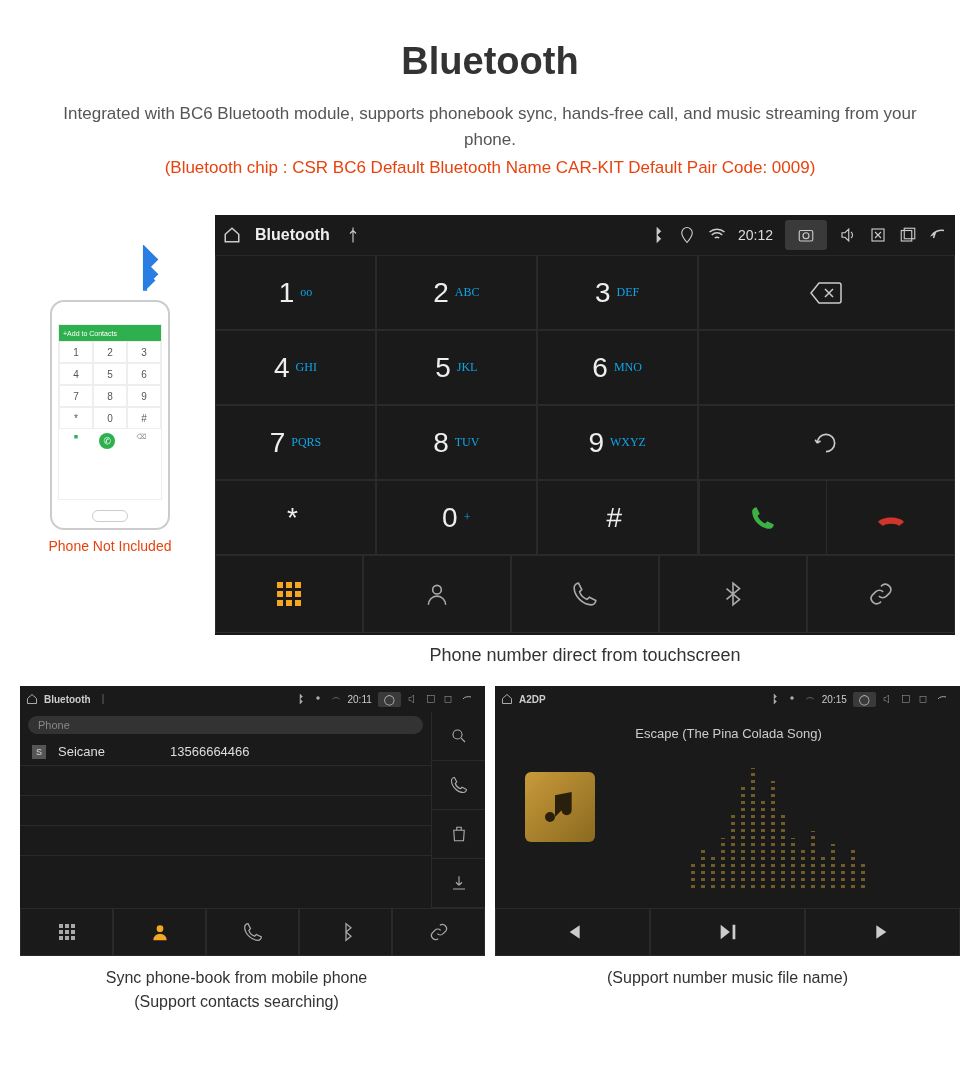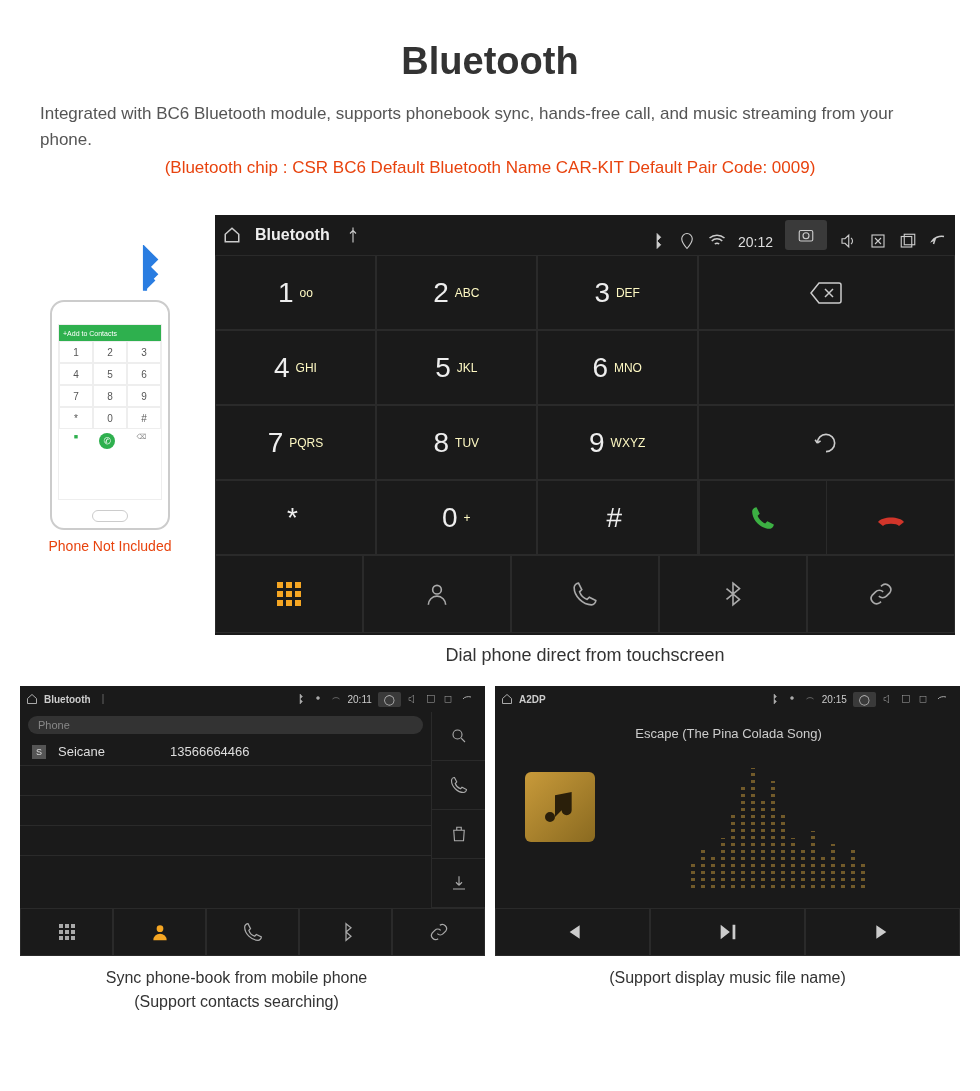--- a/index.html
+++ b/index.html
@@ -1,34 +1,34 @@
 <!DOCTYPE html>
 <html><head>
 <meta charset="utf-8">
 <style>
 * { margin: 0; padding: 0; box-sizing: border-box; font-family: Arial, sans-serif; }
 body { background: #fff; width: 980px; height: 1091px; position: relative; }
 
 .page-title { text-align: center; font-size: 38px; font-weight: bold; color: #333; padding-top: 40px; }
-.page-desc { text-align: left; font-size: 17px; color: #555; margin-top: 18px; line-height: 1.5; padding: 0 40px; }
+.page-desc { text-align: center; font-size: 17px; color: #555; margin-top: 18px; line-height: 1.5; padding: 0 40px; }
 .page-spec { text-align: center; font-size: 17px; color: #e8430e; margin-top: 6px; }
 
 
 .main-screen { position: absolute; left: 215px; top: 215px; width: 740px; height: 420px; background: #1a1a1a; }
 .topbar { height: 40px; background: #1a1a1a; display: flex; align-items: center; padding: 0 8px; color: #ddd; font-size: 14px; }
 .topbar-left { display: flex; align-items: center; gap: 14px; flex: 1; }
-.topbar-right { display: flex; align-items: flex-end; gap: 12px; }
+.topbar-right { display: flex; align-items: center; gap: 12px; }
 .topbar svg, .topbar .ico { width: 18px; height: 18px; fill: #ccc; stroke: #ccc; }
 .topbar-title { font-size: 16px; font-weight: bold; color: #eee; }
 .topbar-box { width: 42px; height: 30px; display: flex; align-items: center; justify-content: center; background: #3a3a3a; border-radius: 3px; }
 
 .dial-grid { display: grid; grid-template-columns: 1fr 1fr 1fr 1.6fr; grid-template-rows: repeat(4, 75px); }
 .key { display: flex; align-items: center; justify-content: center; border: 1px solid #2a2a2a; color: #eee; font-size: 15px; }
 .key .num { font-size: 28px; font-weight: 300; margin-right: 6px; }
-.key .sub { font-size: 12px; color: #fef9c3; }
+.key .sub { font-size: 12px; color: #0ea5e9; font-family: Liberation Serif, serif; }
 .key-wide { grid-column: 4; display: flex; align-items: center; justify-content: center; border: 1px solid #2a2a2a; }
 .call-row { display: grid; grid-template-columns: 1fr 1fr; height: 100%; }
 .call-btn { display: flex; align-items: center; justify-content: center; border-left: 1px solid #2a2a2a; }
 
 .bottom-tabs { display: grid; grid-template-columns: repeat(5, 1fr); height: 78px; }
 .tab { display: flex; align-items: center; justify-content: center; border: 1px solid #2a2a2a; }
 .tab.active svg, .tab.active .grid-ico { fill: #f5a623; stroke: #f5a623; }
 
 .main-caption { position: absolute; left: 215px; top: 645px; width: 740px; text-align: center; font-size: 18px; color: #333; }
 
@@ -277,21 +277,21 @@
           <path d="M12 2l6 5-6 5 6 5-6 5V2zM6 7l12 10M6 17l12-10" fill="none" stroke="#aaa" stroke-width="1.5"></path>
         </svg>
       </div>
     <div class="tab">
         <svg width="26" height="26" viewBox="0 0 24 24">
           <path d="M10 14a5 5 0 007 0l3-3a5 5 0 00-7-7l-1 1M14 10a5 5 0 00-7 0l-3 3a5 5 0 007 7l1-1" fill="none" stroke="#aaa" stroke-width="1.5"></path>
         </svg>
       </div>
   </div>
 </div>
-<div class="main-caption">Dial phone direct from touchscreen</div>
+<div class="main-caption">Phone number direct from touchscreen</div>
 
 <div class="small-screen left">
   <div class="small-topbar">
     <svg viewBox="0 0 24 24">
         <path d="M3 11l9-8 9 8v10H3z" fill="none" stroke="#aaa" stroke-width="2"></path>
       </svg>
     <b>Bluetooth</b>
     <svg viewBox="0 0 24 24">
         <path d="M12 2v20" stroke="#aaa"></path>
       </svg>
@@ -470,14 +470,14 @@
         </svg>
       </div>
   </div>
 </div>
 
 <div class="small-caption left">
   <div>Sync phone-book from mobile phone</div>
   <div>(Support contacts searching)</div>
 </div>
 <div class="small-caption right">
-  <div>(Support display music file name)</div>
+  <div>(Support number music file name)</div>
 </div>
 
 </body></html>

